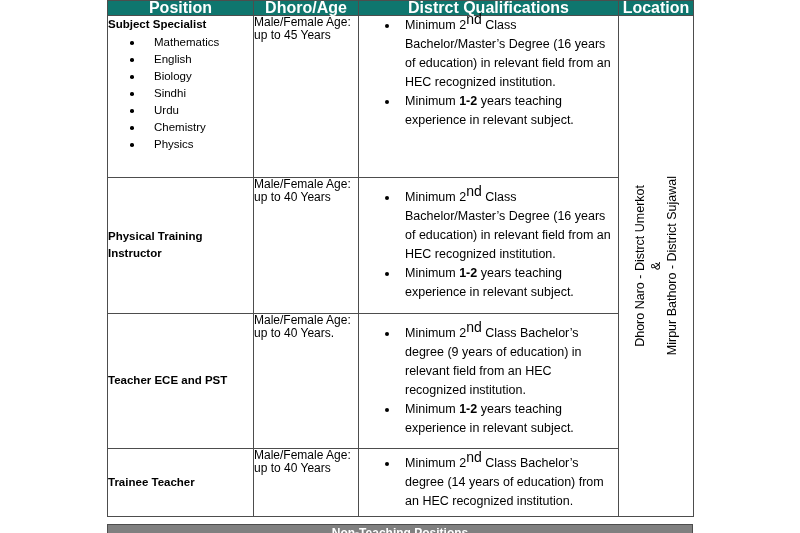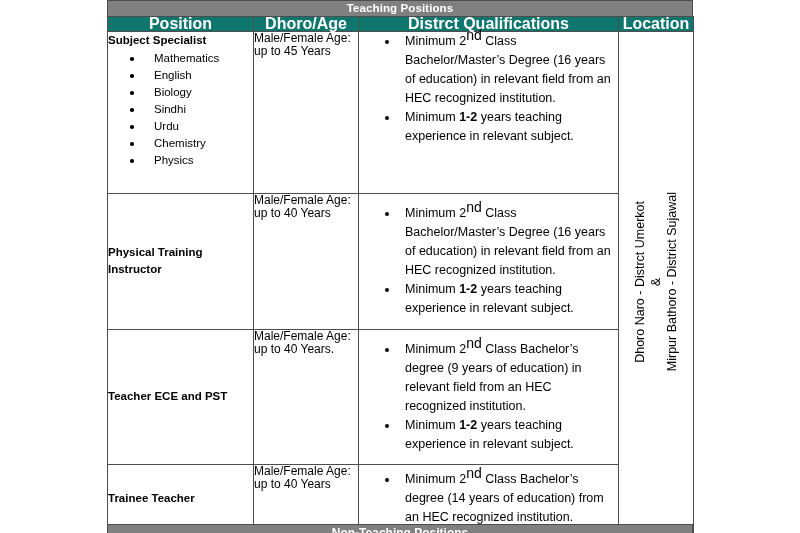--- a/index.html
+++ b/index.html
@@ -175,21 +175,20 @@
     padding-top: 1px;
   }
 </style>
 </head>
 <body>
 
 <div class="page">
 
   <div class="table-wrap">
 
-    <div class="title-bar">Teaching Positions</div>
 
     <table class="jobs">
       <colgroup>
         <col style="width:146px">
         <col style="width:105px">
         <col style="width:260px">
         <col style="width:75px">
       </colgroup>
       <thead>
         <tr>

